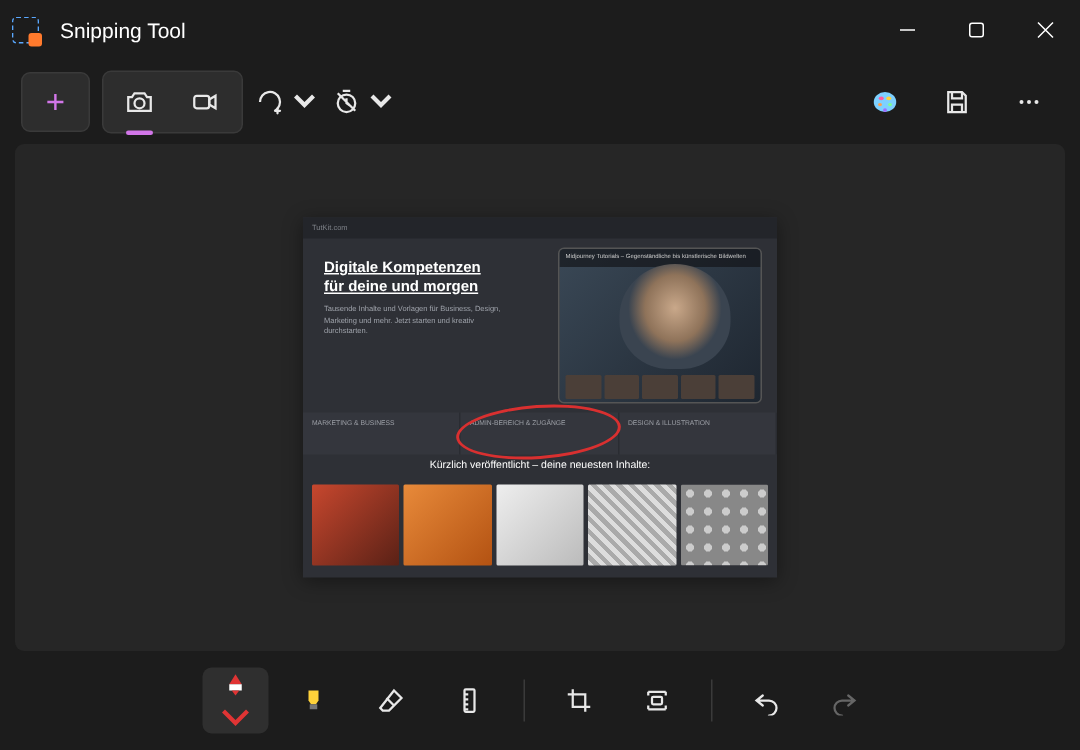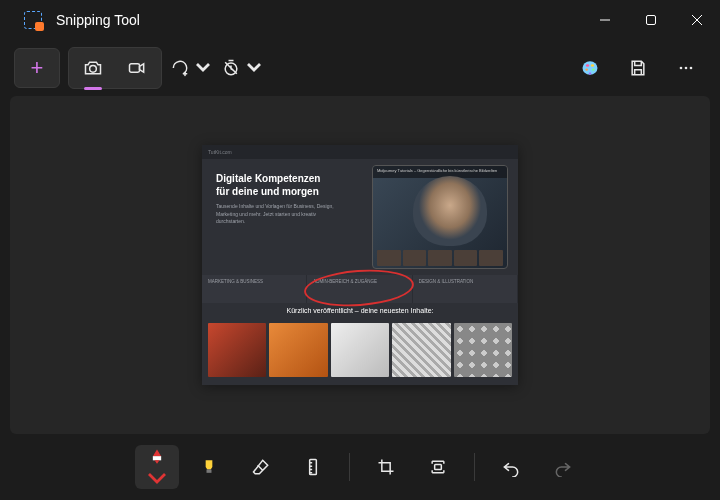--- a/index.html
+++ b/index.html
@@ -8,21 +8,21 @@
     background: #1c1c1c;
     font-family: "Segoe UI", sans-serif;
     color: #fff;
     overflow: hidden;
     display: flex; flex-direction: column;
   }
   
   .titlebar {
     height: 40px;
     display: flex; align-items: center;
-    padding: 0 0 0 24px;
+    padding: 0 0 0 8px;
   }
   .app-icon {
     width: 18px; height: 18px;
     border: 1.5px dashed #5aa8ff; border-radius: 3px;
     position: relative; margin-right: 14px;
   }
   .app-icon::after {
     content: ""; position: absolute; width: 9px; height: 9px;
     background: #ff7a2d; border-radius: 2px; right: -3px; bottom: -3px;
   }
@@ -89,21 +89,21 @@
     background: #2e3036;
     position: relative;
     box-shadow: 0 2px 12px rgba(0,0,0,.4);
   }
   .shot-topbar {
     height: 14px; background: #23252a;
     display: flex; align-items: center; padding: 0 6px;
     font-size: 5px; color: #7d8087;
   }
   .shot-body { padding: 14px 14px 6px; }
-  .shot-head { font-size: 10px; font-weight: 600; color: #fff; line-height: 1.25; }
+  .shot-head { font-size: 10px; font-weight: 600; color: #fff; line-height: 1.25; text-decoration: underline; }
   .shot-sub { font-size: 5px; color: #9ea2aa; margin-top: 5px; line-height: 1.5; max-width: 130px; }
   .shot-thumb {
     position: absolute; right: 10px; top: 20px;
     width: 136px; height: 104px;
     background: linear-gradient(135deg,#3a4856,#1e2630);
     border: 1px solid #555; border-radius: 4px;
     overflow: hidden;
   }
   .shot-thumb .face {
     position: absolute; inset: 10px 20px 22px 40px;

